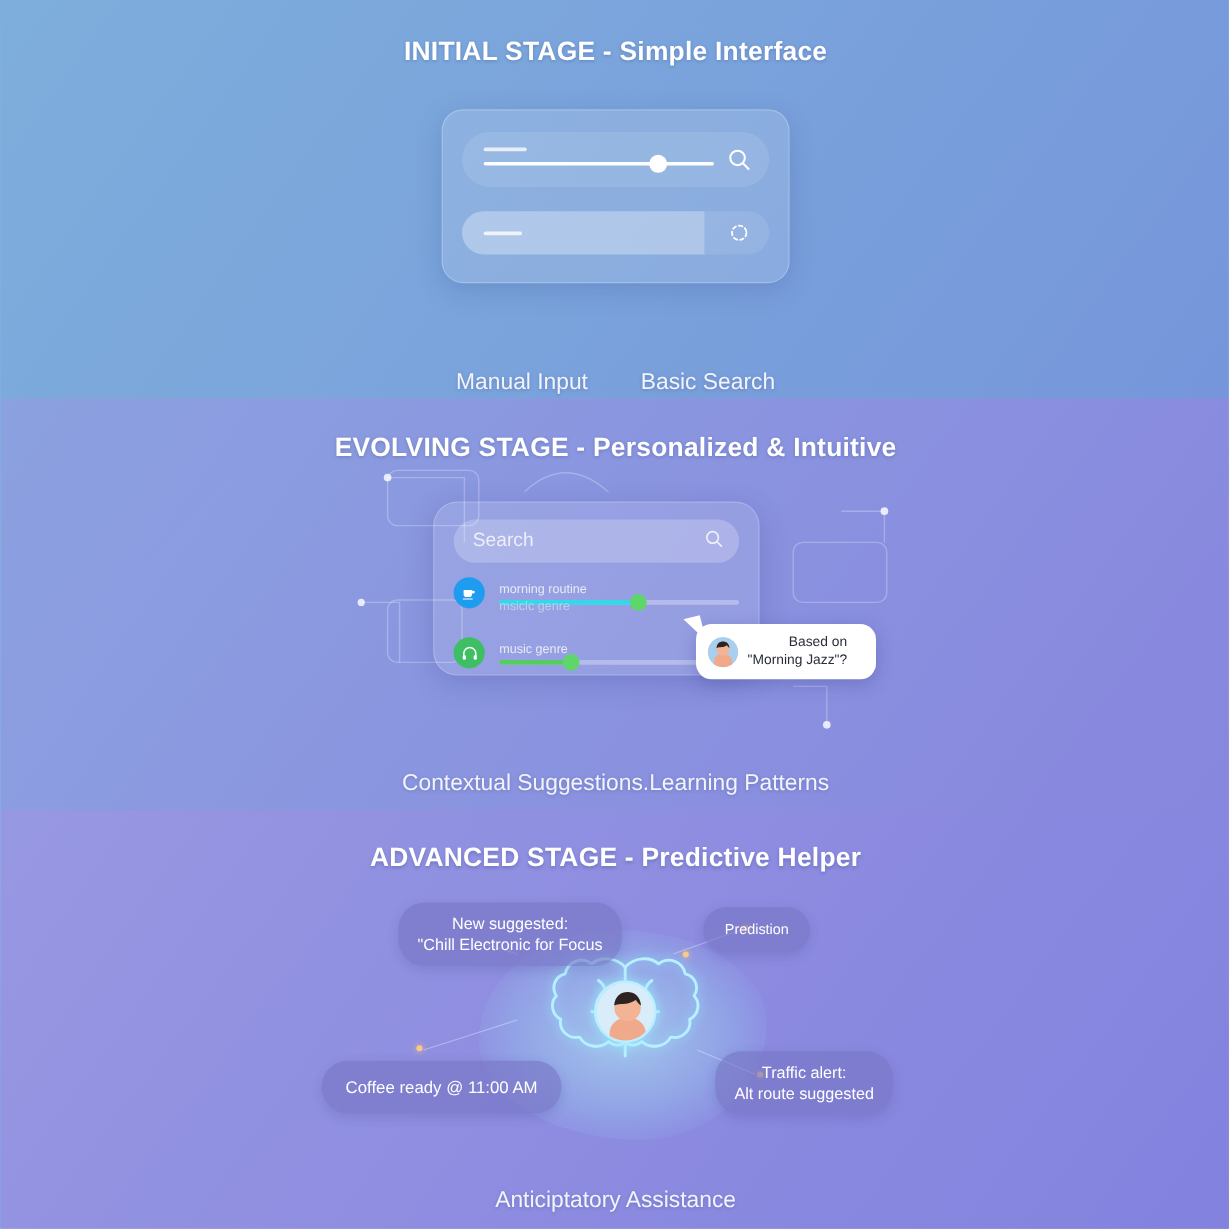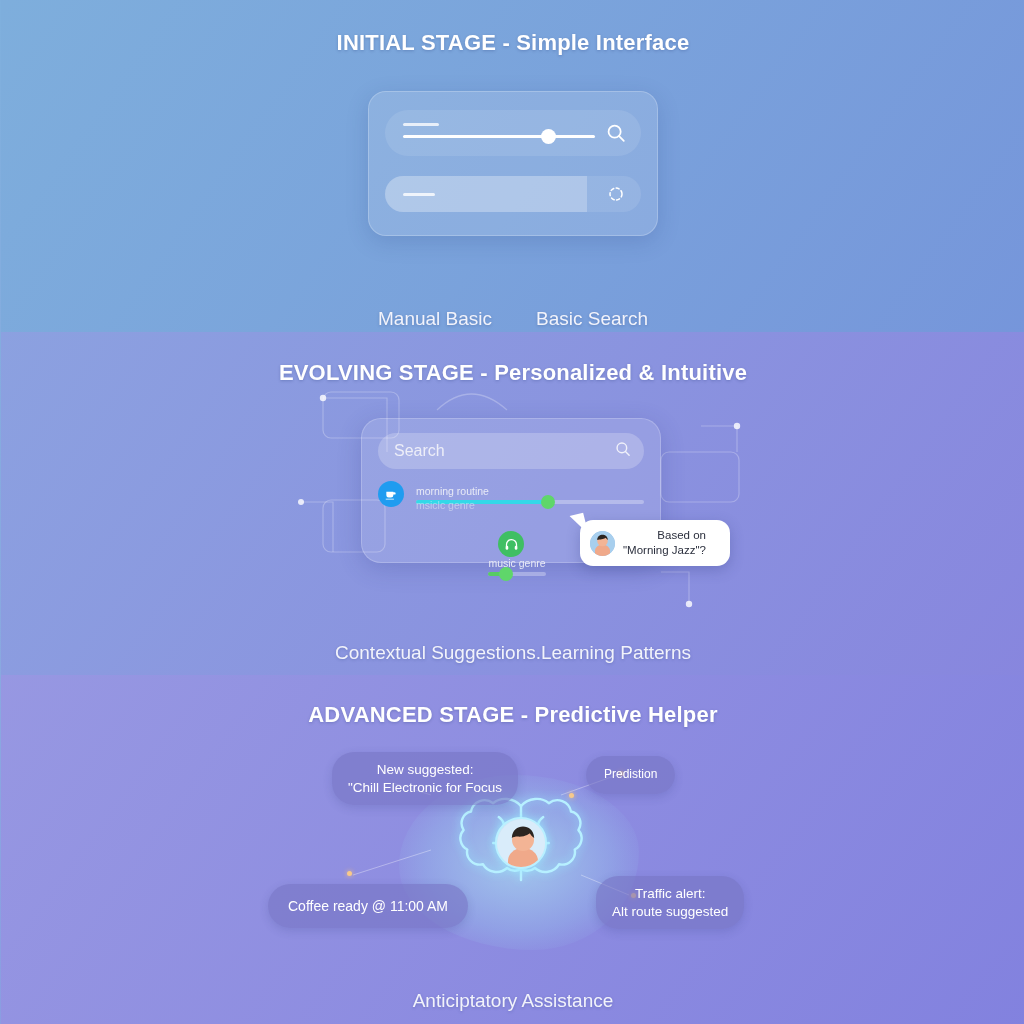--- a/index.html
+++ b/index.html
@@ -79,21 +79,21 @@
     background:rgba(255,255,255,0.80); border-radius:2px;
   }
   .c1-spin { position:absolute; right:16px; top:9px; width:18px; height:18px; }
 
   .labels-row { display:flex; gap:44px; }
   #stage-1 .labels-row { margin-top:252px; }
 
   
   .deco { position:absolute; inset:0; pointer-events:none; }
   .card2 {
-    position:absolute; left:360px; top:86px; width:300px; height:145px;
+    position:absolute; left:360px; top:86px; width:272px; height:145px;
     background:rgba(255,255,255,0.11);
     border:1px solid rgba(255,255,255,0.20);
     border-radius:20px;
     box-shadow:0 6px 24px rgba(40,50,130,0.20);
     padding:14px 16px;
   }
   .c2-search {
     height:36px; border-radius:18px; background:rgba(255,255,255,0.22);
     display:flex; align-items:center; padding:0 12px 0 16px;
   }
@@ -194,21 +194,21 @@
       <span class="c1-spin">
         <svg viewBox="0 0 24 24" width="18" height="18" fill="none" stroke="#ffffff" stroke-width="2" stroke-linecap="round" stroke-dasharray="4 3.4">
           <circle cx="12" cy="12" r="8"></circle>
         </svg>
       </span>
     </div>
 
   </div>
 
   <div class="labels-row">
-    <span class="stage-caption">Manual Basic</span>
+    <span class="stage-caption">Manual Input</span>
     <span class="stage-caption">Basic Search</span>
   </div>
 
 </section>
 
 <section class="stage" id="stage-2">
 
   <svg class="deco" width="1024" height="343">
     <g stroke="rgba(255,255,255,0.26)" stroke-width="1.2" fill="none">
       <path d="M322 66 L386 66 L386 120"></path>
@@ -251,21 +251,21 @@
       <div class="pref-body">
         <div class="pref-label">morning routine</div>
         <div class="pref-track">
           <div class="pref-fill" style="width:58%;background:#34d8e8;"></div>
           <div class="pref-knob" style="left:58%;background:#5fd66a;"></div>
         </div>
         <div class="pref-ghost">msiclc genre</div>
       </div>
     </div>
 
-    <div class="pref-row" style="margin-top:24px;flex-direction:column;">
+    <div class="pref-row" style="margin-top:24px;">
       <span class="pref-ic" style="background:#3fbf63;">
         <svg viewBox="0 0 24 24" width="15" height="15" fill="none" stroke="#ffffff" stroke-width="2" stroke-linecap="round">
           <path d="M4 15v-3a8 8 0 0 1 16 0v3"></path>
           <rect x="2.6" y="14" width="4.2" height="6.4" rx="2.1" fill="#ffffff" stroke="none"></rect>
           <rect x="17.2" y="14" width="4.2" height="6.4" rx="2.1" fill="#ffffff" stroke="none"></rect>
         </svg>
       </span>
       <div class="pref-body">
         <div class="pref-label">music genre</div>
         <div class="pref-track">

